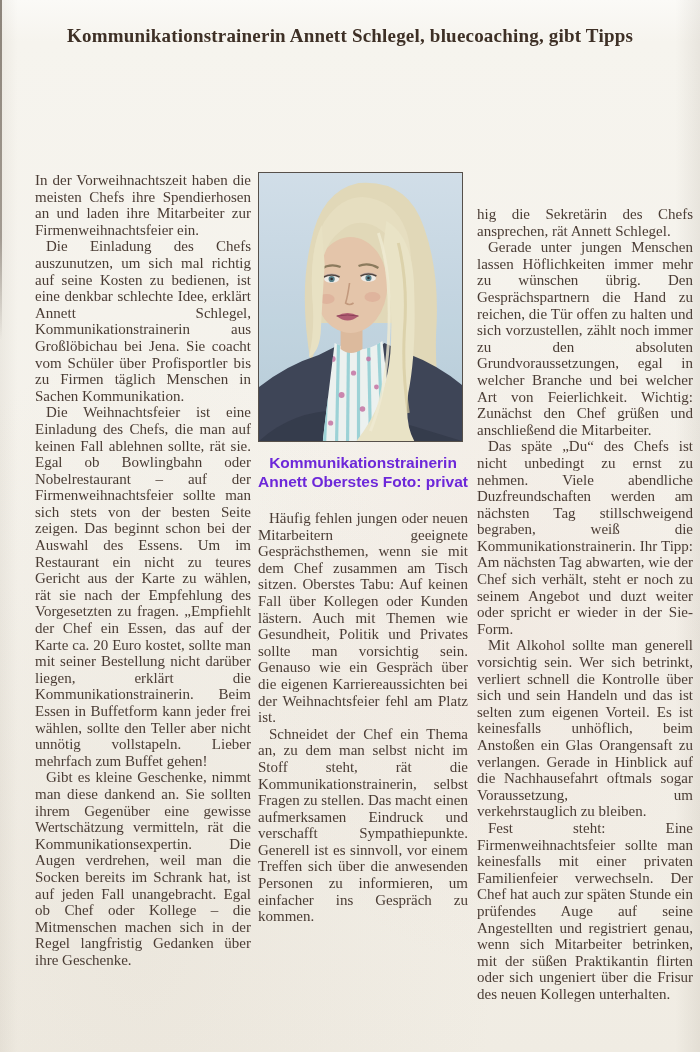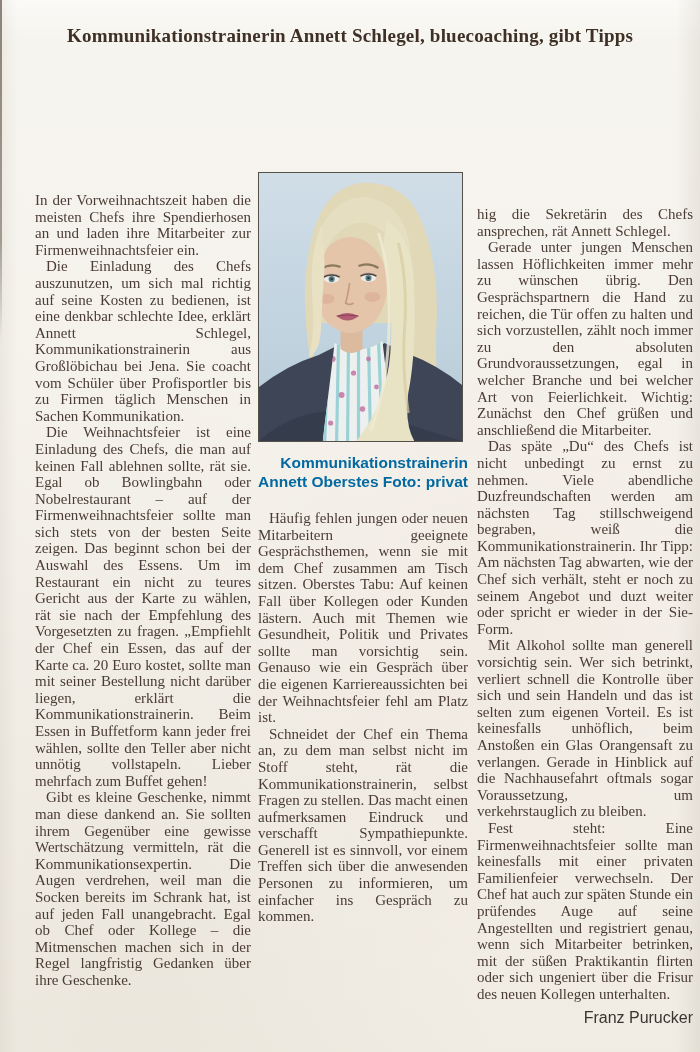--- a/index.html
+++ b/index.html
@@ -25,34 +25,34 @@
     font-size:49px; line-height:53px; font-weight:normal;
     color:#4c3a2e; letter-spacing:.5px;
   }
   .subtitle{
     margin-top:11px; font-size:19px; font-weight:bold; color:#3e3026; letter-spacing:.2px;
   }
   
   .col{ position:absolute; top:172px; text-align:justify; }
   .col p{ font-size:15px; line-height:16.6px; text-align:justify; }
   .col p.indent{ text-indent:11px; }
-  .col-left  { left:35px;  width:216px; height:845px; overflow:hidden;margin-top:20px; }
+  .col-left  { left:35px;  width:216px; height:845px; overflow:hidden; }
   .col-mid   { left:258px; width:210px; height:860px; overflow:hidden; }
   .col-right { left:477px; width:216px; height:870px; overflow:hidden;margin-top:34px; }
   
   figure.photo{
     width:205px; height:270px; border:1px solid #56504a;
     background:#c9dae6; overflow:hidden;
   }
   figure.photo svg{ display:block; width:100%; height:100%; }
   .caption{
     margin-top:11px; margin-bottom:19px;
     font-family:"Liberation Sans","DejaVu Sans",sans-serif;
-    font-size:15.5px; line-height:19px; font-weight:600; color:#0369a1;
-    text-align:right;
+    font-size:15.5px; line-height:19px; font-weight:600; color:#6d28d9;
+    text-align:center;
   }
   .caption .row2{ display:flex; justify-content:space-between; }
   
   .byline{
     margin-top:6px; text-align:right;
     font-family:"Liberation Sans","DejaVu Sans",sans-serif;
     font-size:16px; color:#3a352f;
   }
 </style>
 </head>
@@ -153,14 +153,13 @@
   <p class="indent">Häufig fehlen jungen oder neuen Mitarbeitern geeignete Gesprächsthemen, wenn sie mit dem Chef zusammen am Tisch sitzen. Oberstes Tabu: Auf keinen Fall über Kollegen oder Kunden lästern. Auch mit Themen wie Gesundheit, Politik und Privates sollte man vorsichtig sein. Genauso wie ein Gespräch über die eigenen Karriereaussichten bei der Weihnachtsfeier fehl am Platz ist.</p>
   <p class="indent">Schneidet der Chef ein Thema an, zu dem man selbst nicht im Stoff steht, rät die Kommunikationstrainerin, selbst Fragen zu stellen. Das macht einen aufmerksamen Eindruck und verschafft Sympathiepunkte. Generell ist es sinnvoll, vor einem Treffen sich über die anwesenden Personen zu informieren, um einfacher ins Gespräch zu kommen.</p>
 </div>
 
 <div class="col col-right">
   <p>hig die Sekretärin des Chefs ansprechen, rät Annett Schlegel.</p>
   <p class="indent">Gerade unter jungen Menschen lassen Höflichkeiten immer mehr zu wünschen übrig. Den Gesprächspartnern die Hand zu reichen, die Tür offen zu halten und sich vorzustellen, zählt noch immer zu den absoluten Grundvoraussetzungen, egal in welcher Branche und bei welcher Art von Feierlichkeit. Wichtig: Zunächst den Chef grüßen und anschließend die Mitarbeiter.</p>
   <p class="indent">Das späte „Du“ des Chefs ist nicht unbedingt zu ernst zu nehmen. Viele abendliche Duzfreundschaften werden am nächsten Tag stillschweigend begraben, weiß die Kommunikationstrainerin. Ihr Tipp: Am nächsten Tag abwarten, wie der Chef sich verhält, steht er noch zu seinem Angebot und duzt weiter oder spricht er wieder in der Sie-Form.</p>
   <p class="indent">Mit Alkohol sollte man generell vorsichtig sein. Wer sich betrinkt, verliert schnell die Kontrolle über sich und sein Handeln und das ist selten zum eigenen Vorteil. Es ist keinesfalls unhöflich, beim Anstoßen ein Glas Orangensaft zu verlangen. Gerade in Hinblick auf die Nachhausefahrt oftmals sogar Voraussetzung, um verkehrstauglich zu bleiben.</p>
   <p class="indent">Fest steht: Eine Firmenweihnachtsfeier sollte man keinesfalls mit einer privaten Familienfeier verwechseln. Der Chef hat auch zur späten Stunde ein prüfendes Auge auf seine Angestellten und registriert genau, wenn sich Mitarbeiter betrinken, mit der süßen Praktikantin flirten oder sich ungeniert über die Frisur des neuen Kollegen unterhalten.</p>
-  <div class="byline">Franz Purucker</div>
 </div>
 
 </body></html>

